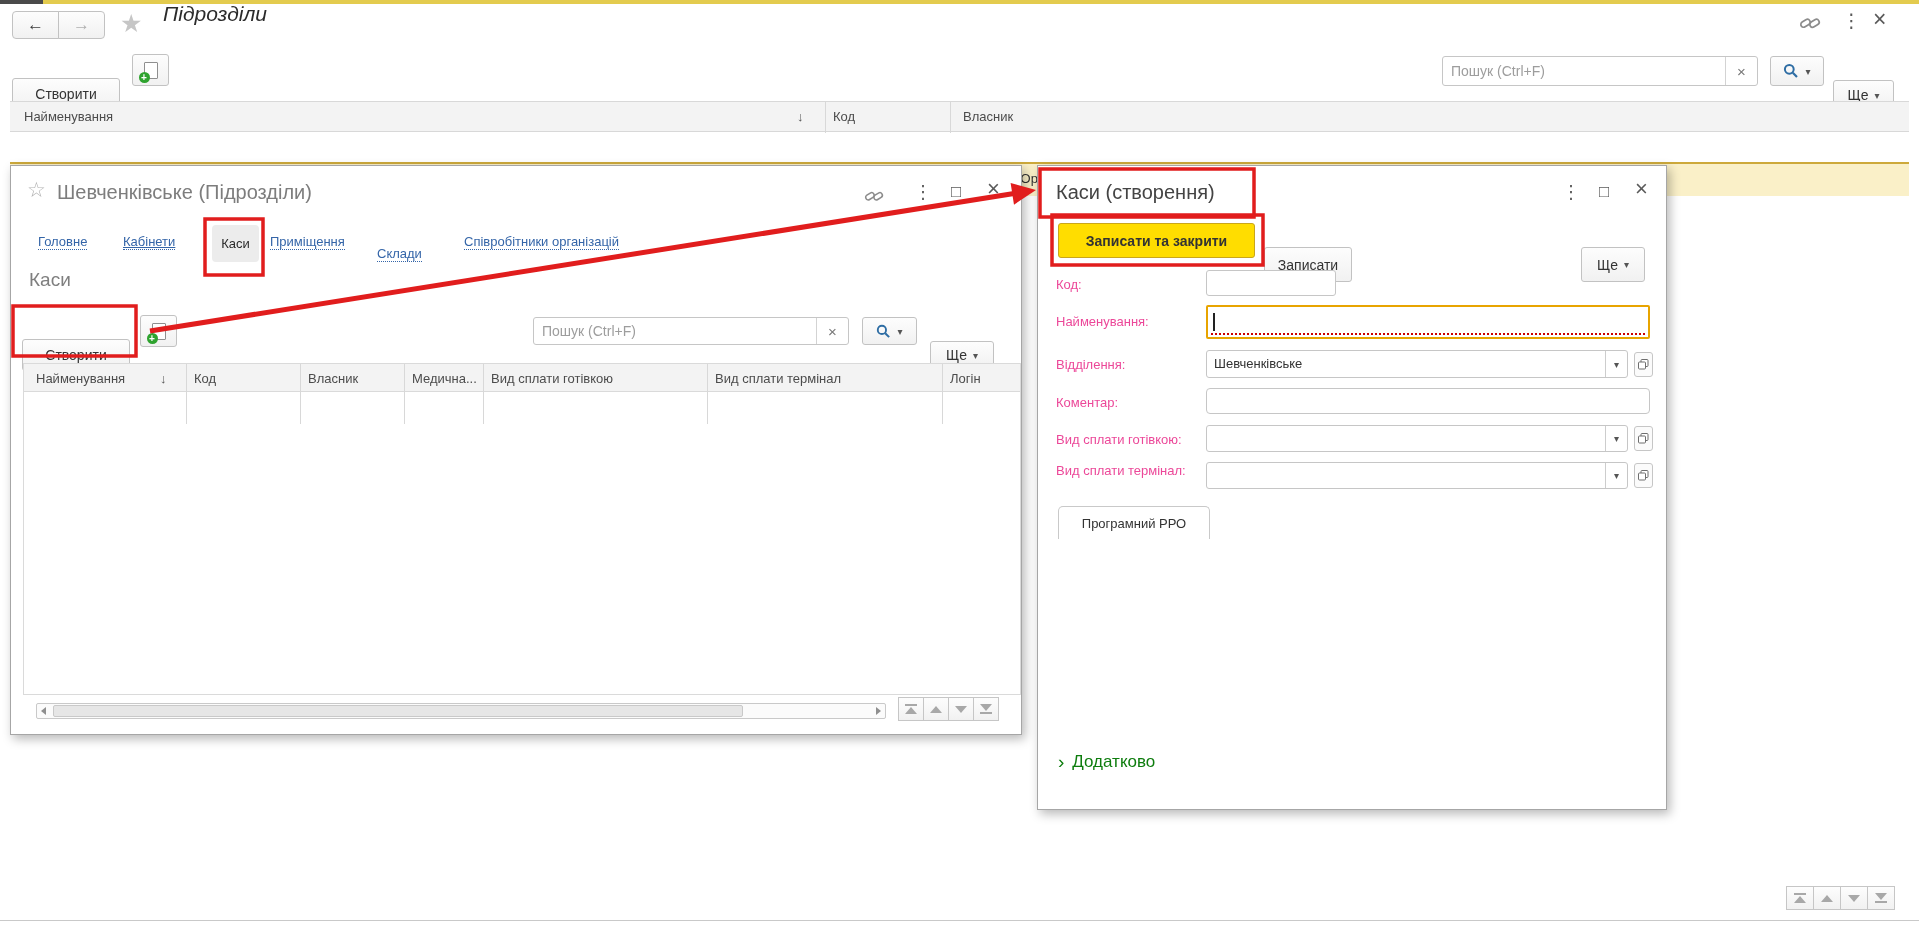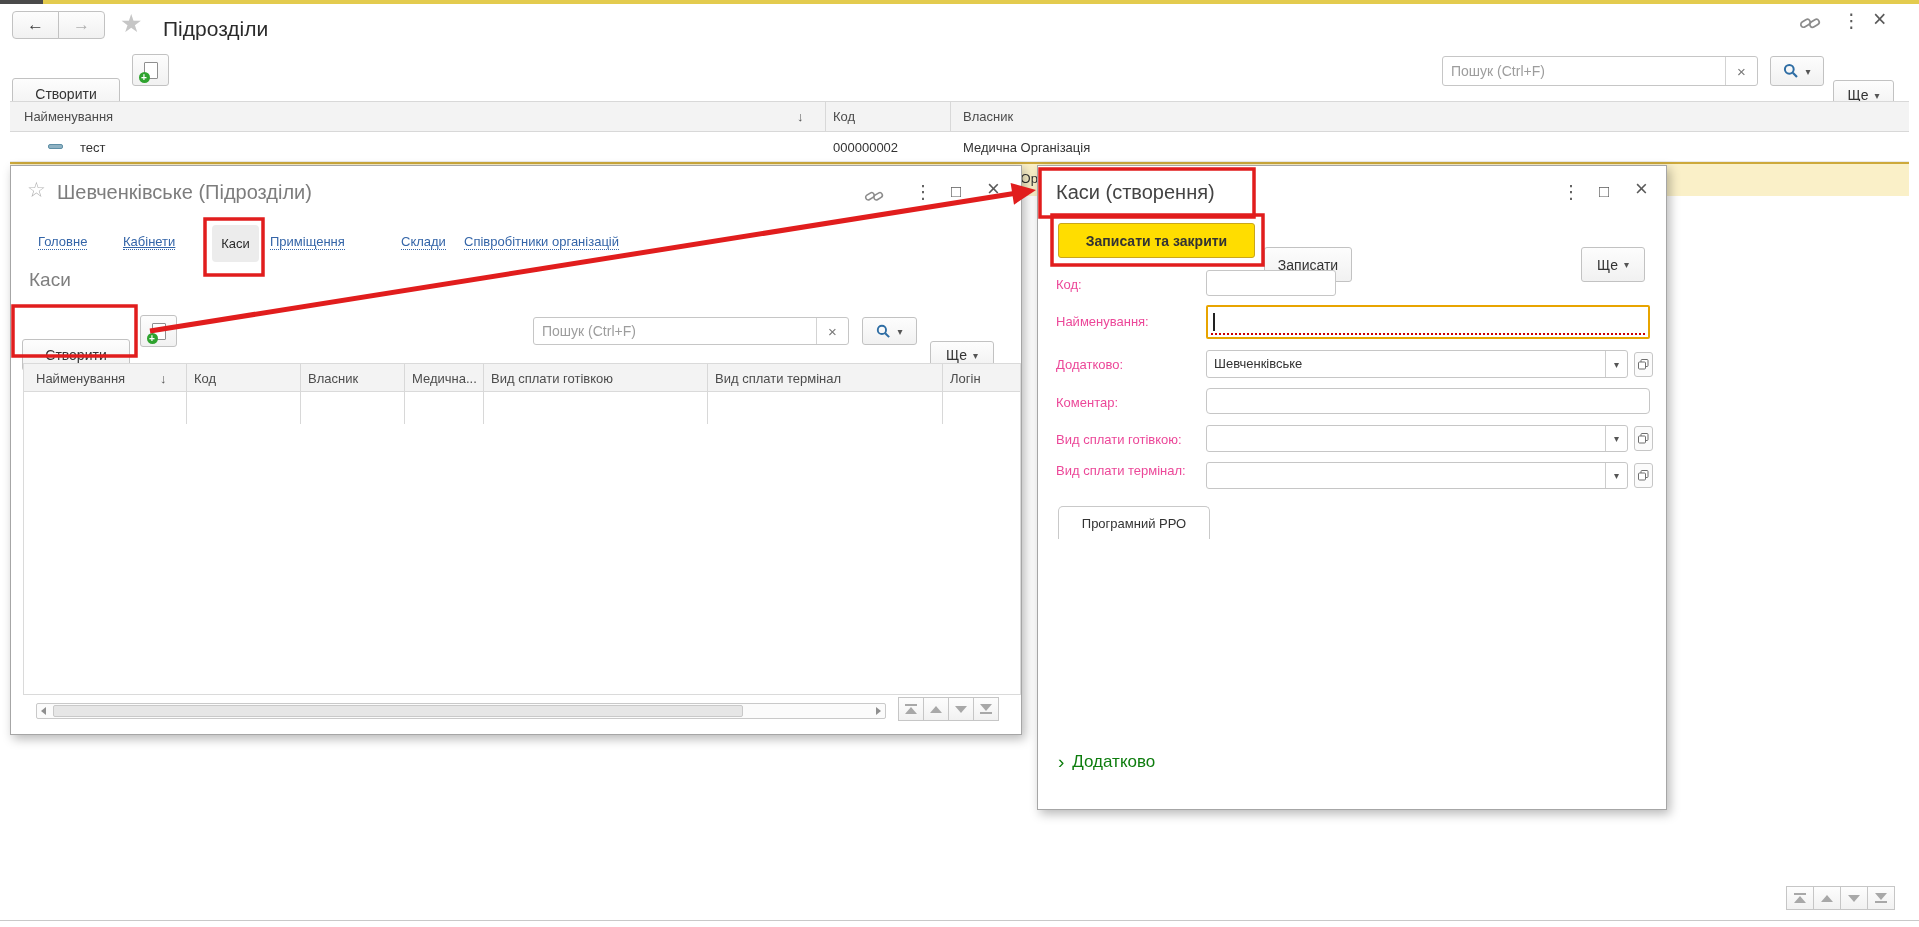--- a/index.html
+++ b/index.html
@@ -55,21 +55,21 @@
   <div class="abs" style="left:0;top:0;width:43px;height:4px;background:#4A4A4A;"></div>
   <div class="abs" style="left:43px;top:0;width:1876px;height:4px;background:#E3CB4E;"></div>
 
   <div class="iconbtn" style="left:12px;top:11px;width:47px;height:28px;border-radius:4px 0 0 4px;">
     <span style="font-size:17px;color:#3D3D3D;">←</span>
   </div>
   <div class="iconbtn" style="left:58px;top:11px;width:47px;height:28px;border-radius:0 4px 4px 0;">
     <span style="font-size:17px;color:#B0B0B0;">→</span>
   </div>
   <div class="glyph" style="left:120px;top:11px;font-size:25px;color:#C6C6C6;">★</div>
-  <div class="lbl" style="left:163px;top:17px;font-size:21px;color:#2B2B2B;">Підрозділи</div>
+  <div class="lbl" style="left:163px;top:2px;font-size:21px;color:#2B2B2B;font-style:italic;">Підрозділи</div>
 
   <div class="abs" style="left:1798px;top:12px;width:24px;height:22px;">
     <svg width="24" height="22" viewBox="0 0 24 22">
         <g fill="none" stroke="#8C8C8C" stroke-width="1.7">
       <rect x="2.5" y="8.5" width="10" height="5.6" rx="2.8" transform="rotate(-32 7.5 11.3)"></rect>
       <rect x="11.5" y="8.5" width="10" height="5.6" rx="2.8" transform="rotate(-32 16.5 11.3)"></rect>
     </g>
       </svg>
   </div>
   <div class="glyph" style="left:1842px;top:11px;font-size:19px;">⋮</div>
@@ -98,26 +98,20 @@
 
   <div class="theadrow" style="left:10px;top:101px;width:1899px;height:31px;">
     <span class="hcell" style="left:14px;">Найменування</span>
     <span class="hcell" style="left:787px;color:#555;">↓</span>
     <span class="vdiv" style="left:815px;top:0;height:31px;"></span>
     <span class="hcell" style="left:823px;">Код</span>
     <span class="vdiv" style="left:940px;top:0;height:31px;"></span>
     <span class="hcell" style="left:953px;">Власник</span>
   </div>
 
-  <div class="abs" style="left:10px;top:132px;width:1899px;height:30px;background:#fff;border-bottom:1px solid #EAEAEA;">
-    <span class="dash-ico" style="left:38px;top:12px;"></span>
-    <span class="cell" style="left:70px;">тест</span>
-    <span class="cell" style="left:823px;">000000002</span>
-    <span class="cell" style="left:953px;">Медична Організація</span>
-  </div>
 
   <div class="abs" style="left:10px;top:162px;width:1899px;height:34px;background:#FAF0C8;border-top:2px solid #CDA93B;">
     <span class="dash-ico" style="left:38px;top:12px;"></span>
     <span class="cell" style="left:70px;top:7px;">Шевченківське</span>
     <span class="cell" style="left:823px;top:7px;">000000001</span>
     <span class="cell" style="left:953px;top:7px;">Медична Організація</span>
   </div>
 
   <div class="scrollbtn" style="left:1786px;top:886px;">
       <span class="bar"></span>
@@ -149,21 +143,21 @@
     <div class="glyph" style="left:903px;top:17px;font-size:18px;">⋮</div>
     <div class="glyph" style="left:940px;top:17px;font-size:17px;">□</div>
     <div class="glyph" style="left:976px;top:12px;font-size:22px;">×</div>
 
     <span class="tab-link" style="left:27px;">Головне</span>
     <span class="tab-link" style="left:112px;text-decoration:underline;">Кабінети</span>
     <div class="abs" style="left:201px;top:59px;width:47px;height:37px;background:#ECECEC;border-radius:4px;display:flex;align-items:center;justify-content:center;">
       <span style="color:#2B2B2B;">Каси</span>
     </div>
     <span class="tab-link" style="left:259px;">Приміщення</span>
-    <span class="tab-link" style="left:390px;">Склади</span>
+    <span class="tab-link" style="left:366px;margin-top:12px;">Склади</span>
     <span class="tab-link" style="left:453px;">Співробітники організацій</span>
 
     <div class="lbl" style="left:18px;top:103px;font-size:19px;color:#7F7F7F;">Каси</div>
 
     <div class="btn big" style="left:11px;top:149px;width:108px;height:32px;">Створити</div>
     <div class="iconbtn" style="left:129px;top:149px;width:37px;height:32px;">
       <span class="doc-ico"></span>
     </div>
     <div class="searchbox" style="left:522px;top:151px;width:316px;height:28px;">
       <input placeholder="Пошук (Ctrl+F)" style="">
@@ -236,21 +230,21 @@
 
     <div class="lbl" style="left:18px;top:111px;">Код:</div>
     <div class="field" style="left:168px;top:104px;width:130px;height:26px;"></div>
 
     <div class="lbl" style="left:18px;top:148px;">Найменування:</div>
     <div class="field" style="left:168px;top:139px;width:444px;height:34px;border:2px solid #E8A400;border-radius:2px;">
       <span style="position:absolute;left:5px;top:6px;width:1.5px;height:18px;background:#222;"></span>
       <span style="position:absolute;left:3px;right:3px;bottom:2px;border-bottom:2px dotted #CC0000;"></span>
     </div>
 
-    <div class="lbl" style="left:18px;top:191px;">Додатково:</div>
+    <div class="lbl" style="left:18px;top:191px;">Відділення:</div>
     <div class="combo" style="left:168px;top:184px;width:422px;height:28px;">
       <span class="val">Шевченківське</span>
       <span class="ddseg">
           <span class="dd">▾</span>
         </span>
     </div>
     <div class="openbtn" style="left:596px;top:186px;width:19px;height:25px;">
       <svg width="13" height="13" viewBox="0 0 13 13">
           <g fill="#fff" stroke="#6E6E6E">
             <rect x="4" y="1.5" width="7" height="7" rx="1"></rect>

